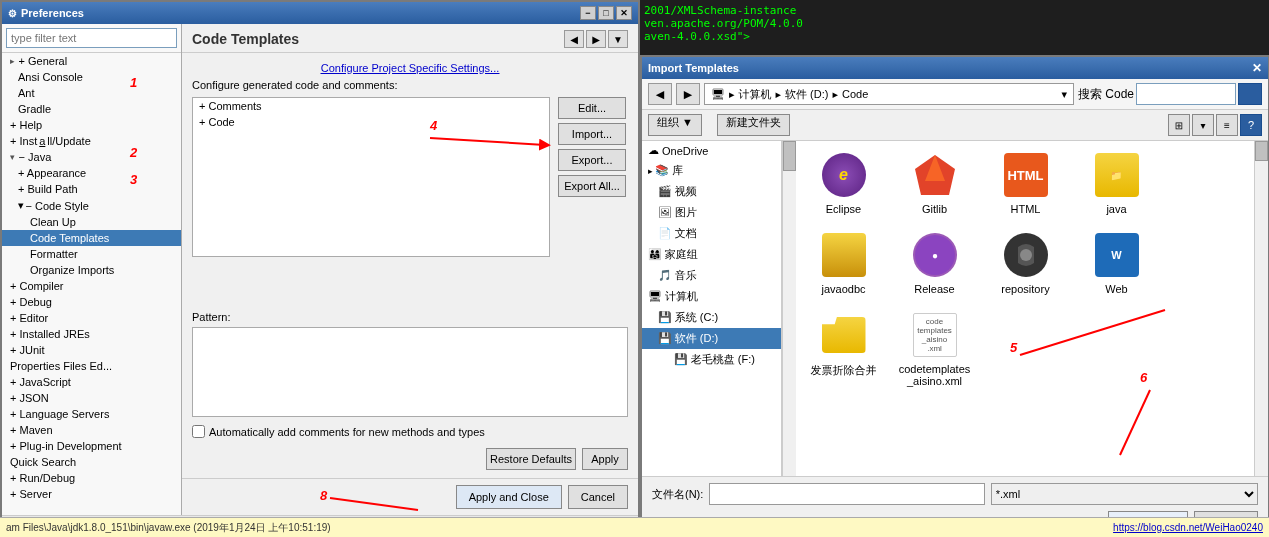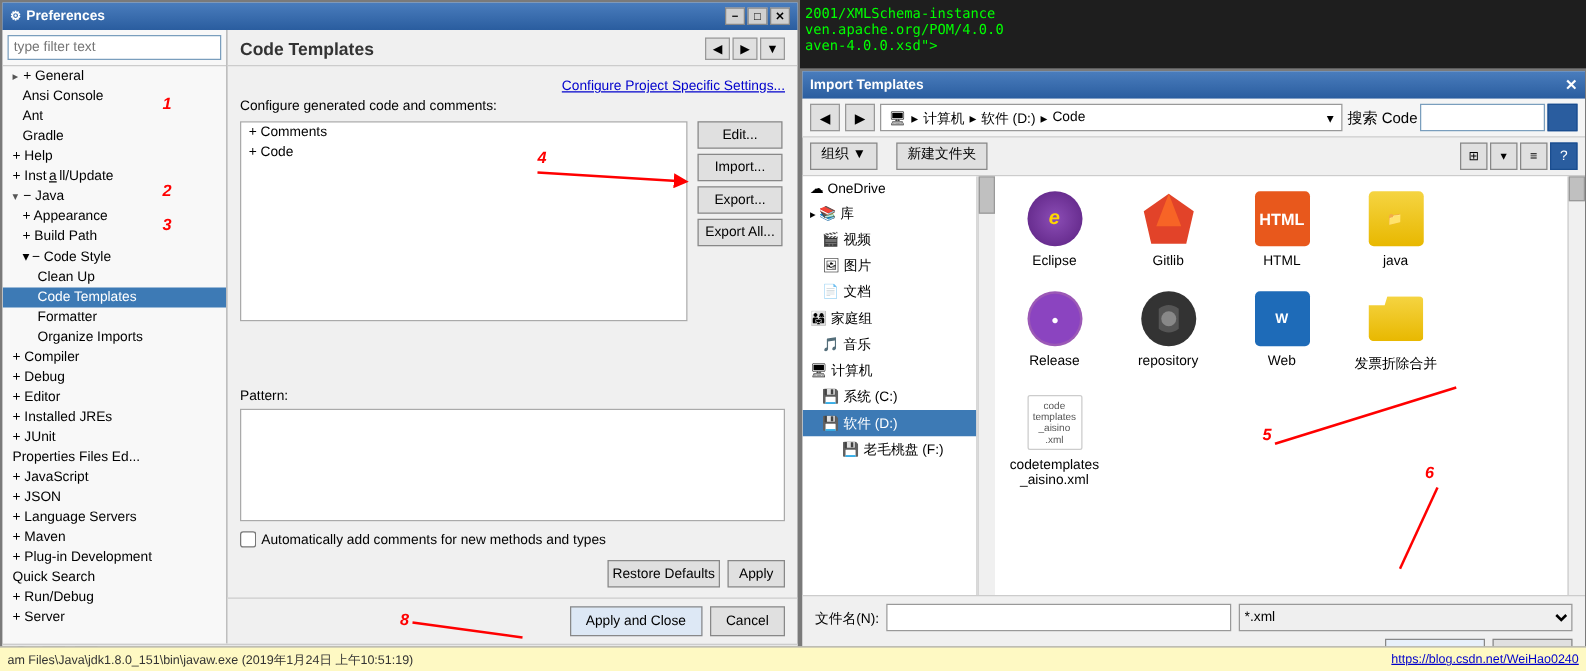--- a/index.html
+++ b/index.html
@@ -547,21 +547,21 @@
         <div class="content-header">
           <span class="content-title">Code Templates</span>
           <div class="header-nav">
             <div class="nav-btn">◀</div>
             <div class="nav-btn">▶</div>
             <div class="nav-btn">▼</div>
           </div>
         </div>
 
         <div class="content-body">
-          <div style="text-align:right; margin-bottom:4px;">
+          <div style="text-align:center; margin-bottom:4px;text-decoration:underline;">
             <span class="configure-link">Configure Project Specific Settings...</span>
           </div>
           <div class="configure-label">Configure generated code and comments:</div>
 
           <div class="templates-area">
             <div class="template-tree">
               <div class="template-tree-item">
                 <span>+</span> Comments
               </div>
               <div class="template-tree-item">
@@ -692,20 +692,26 @@
           <span class="file-label">HTML</span>
         </div>
 
         <div class="file-item">
           <div class="file-icon">
             <div style="width:44px;height:44px;background:linear-gradient(to bottom, #f5d442, #e8b800);border-radius:4px; display:flex;align-items:center;justify-content:center;font-size:10px;color:#555;">📁</div>
           </div>
           <span class="file-label">java</span>
         </div>
 
+        <div class="file-item">
+          <div class="file-icon">
+            <div style="width:44px;height:44px;background:linear-gradient(to bottom, #f5d442, #c8900a);border-radius:4px;"></div>
+          </div>
+          <span class="file-label">javaodbc</span>
+        </div>
 
         <div class="file-item">
           <div class="file-icon">
             <div class="icon-release">
               <svg width="44" height="44" viewBox="0 0 44 44">
                 <circle cx="22" cy="22" r="20" fill="#8b44c0"></circle>
                 <text x="22" y="26" text-anchor="middle" fill="white" font-size="10">●</text>
               </svg>
             </div>
           </div>

